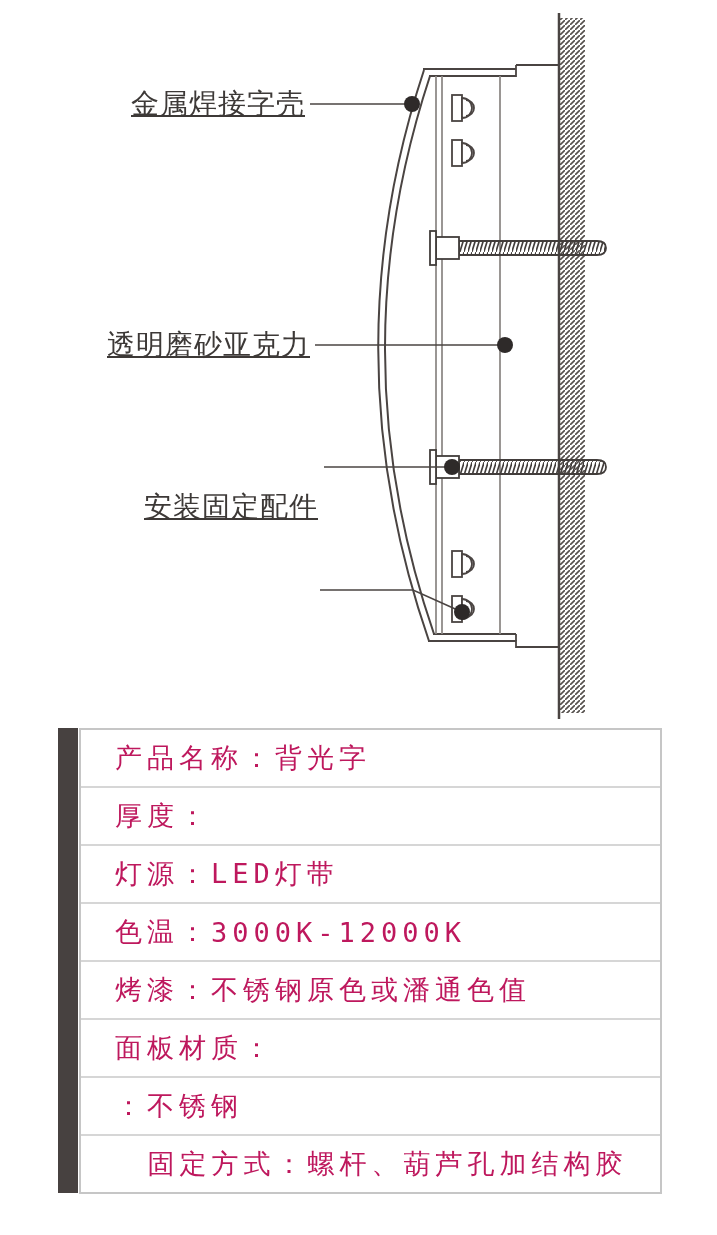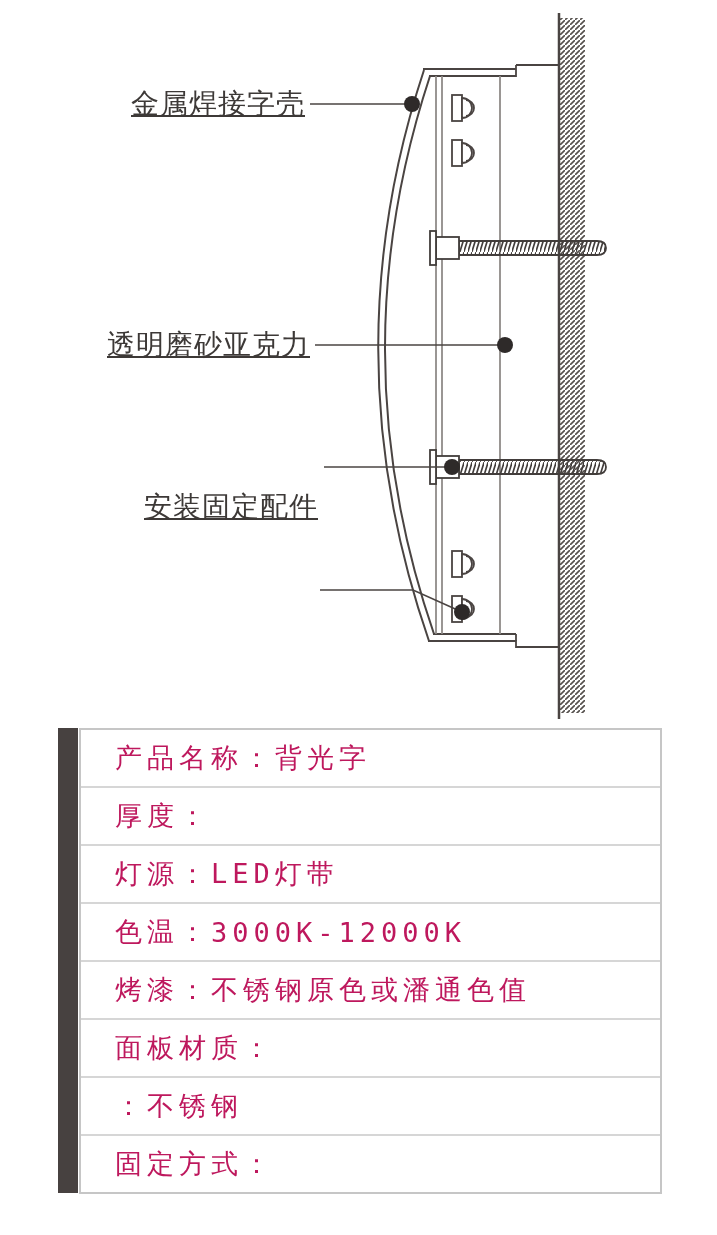--- a/index.html
+++ b/index.html
@@ -41,21 +41,21 @@
     border-bottom:2px solid #d6d6d6;
     display:flex;align-items:center;
     padding-left:34px;
     font-family:"DejaVu Sans Mono","Liberation Mono",monospace;
     font-size:27px;
     letter-spacing:5px;
     color:#be185d;
     white-space:nowrap;
     overflow:hidden;
   }
-  .spec-row:last-child{border-bottom:none;}
+  .spec-row:last-child{border-bottom:none;justify-content:center;}
 </style>
 </head>
 <body>
 
 <div class="page">
 
   <div class="diagram">
     <svg width="717" height="725" viewBox="0 0 717 725">
       <defs>
         <pattern id="wallHatch" patternUnits="userSpaceOnUse" width="5" height="5">
@@ -177,18 +177,19 @@
         <span>面板材质</span>
           <span>：</span>
       </div>
       <div class="spec-row">
           <span>：</span>
           <span>不锈钢</span>
       </div>
       <div class="spec-row">
         <span>固定方式</span>
           <span>：</span>
+          <span>螺杆、葫芦孔加结构胶</span>
       </div>
 
     </div>
   </div>
 
 </div>
 
 </body></html>

